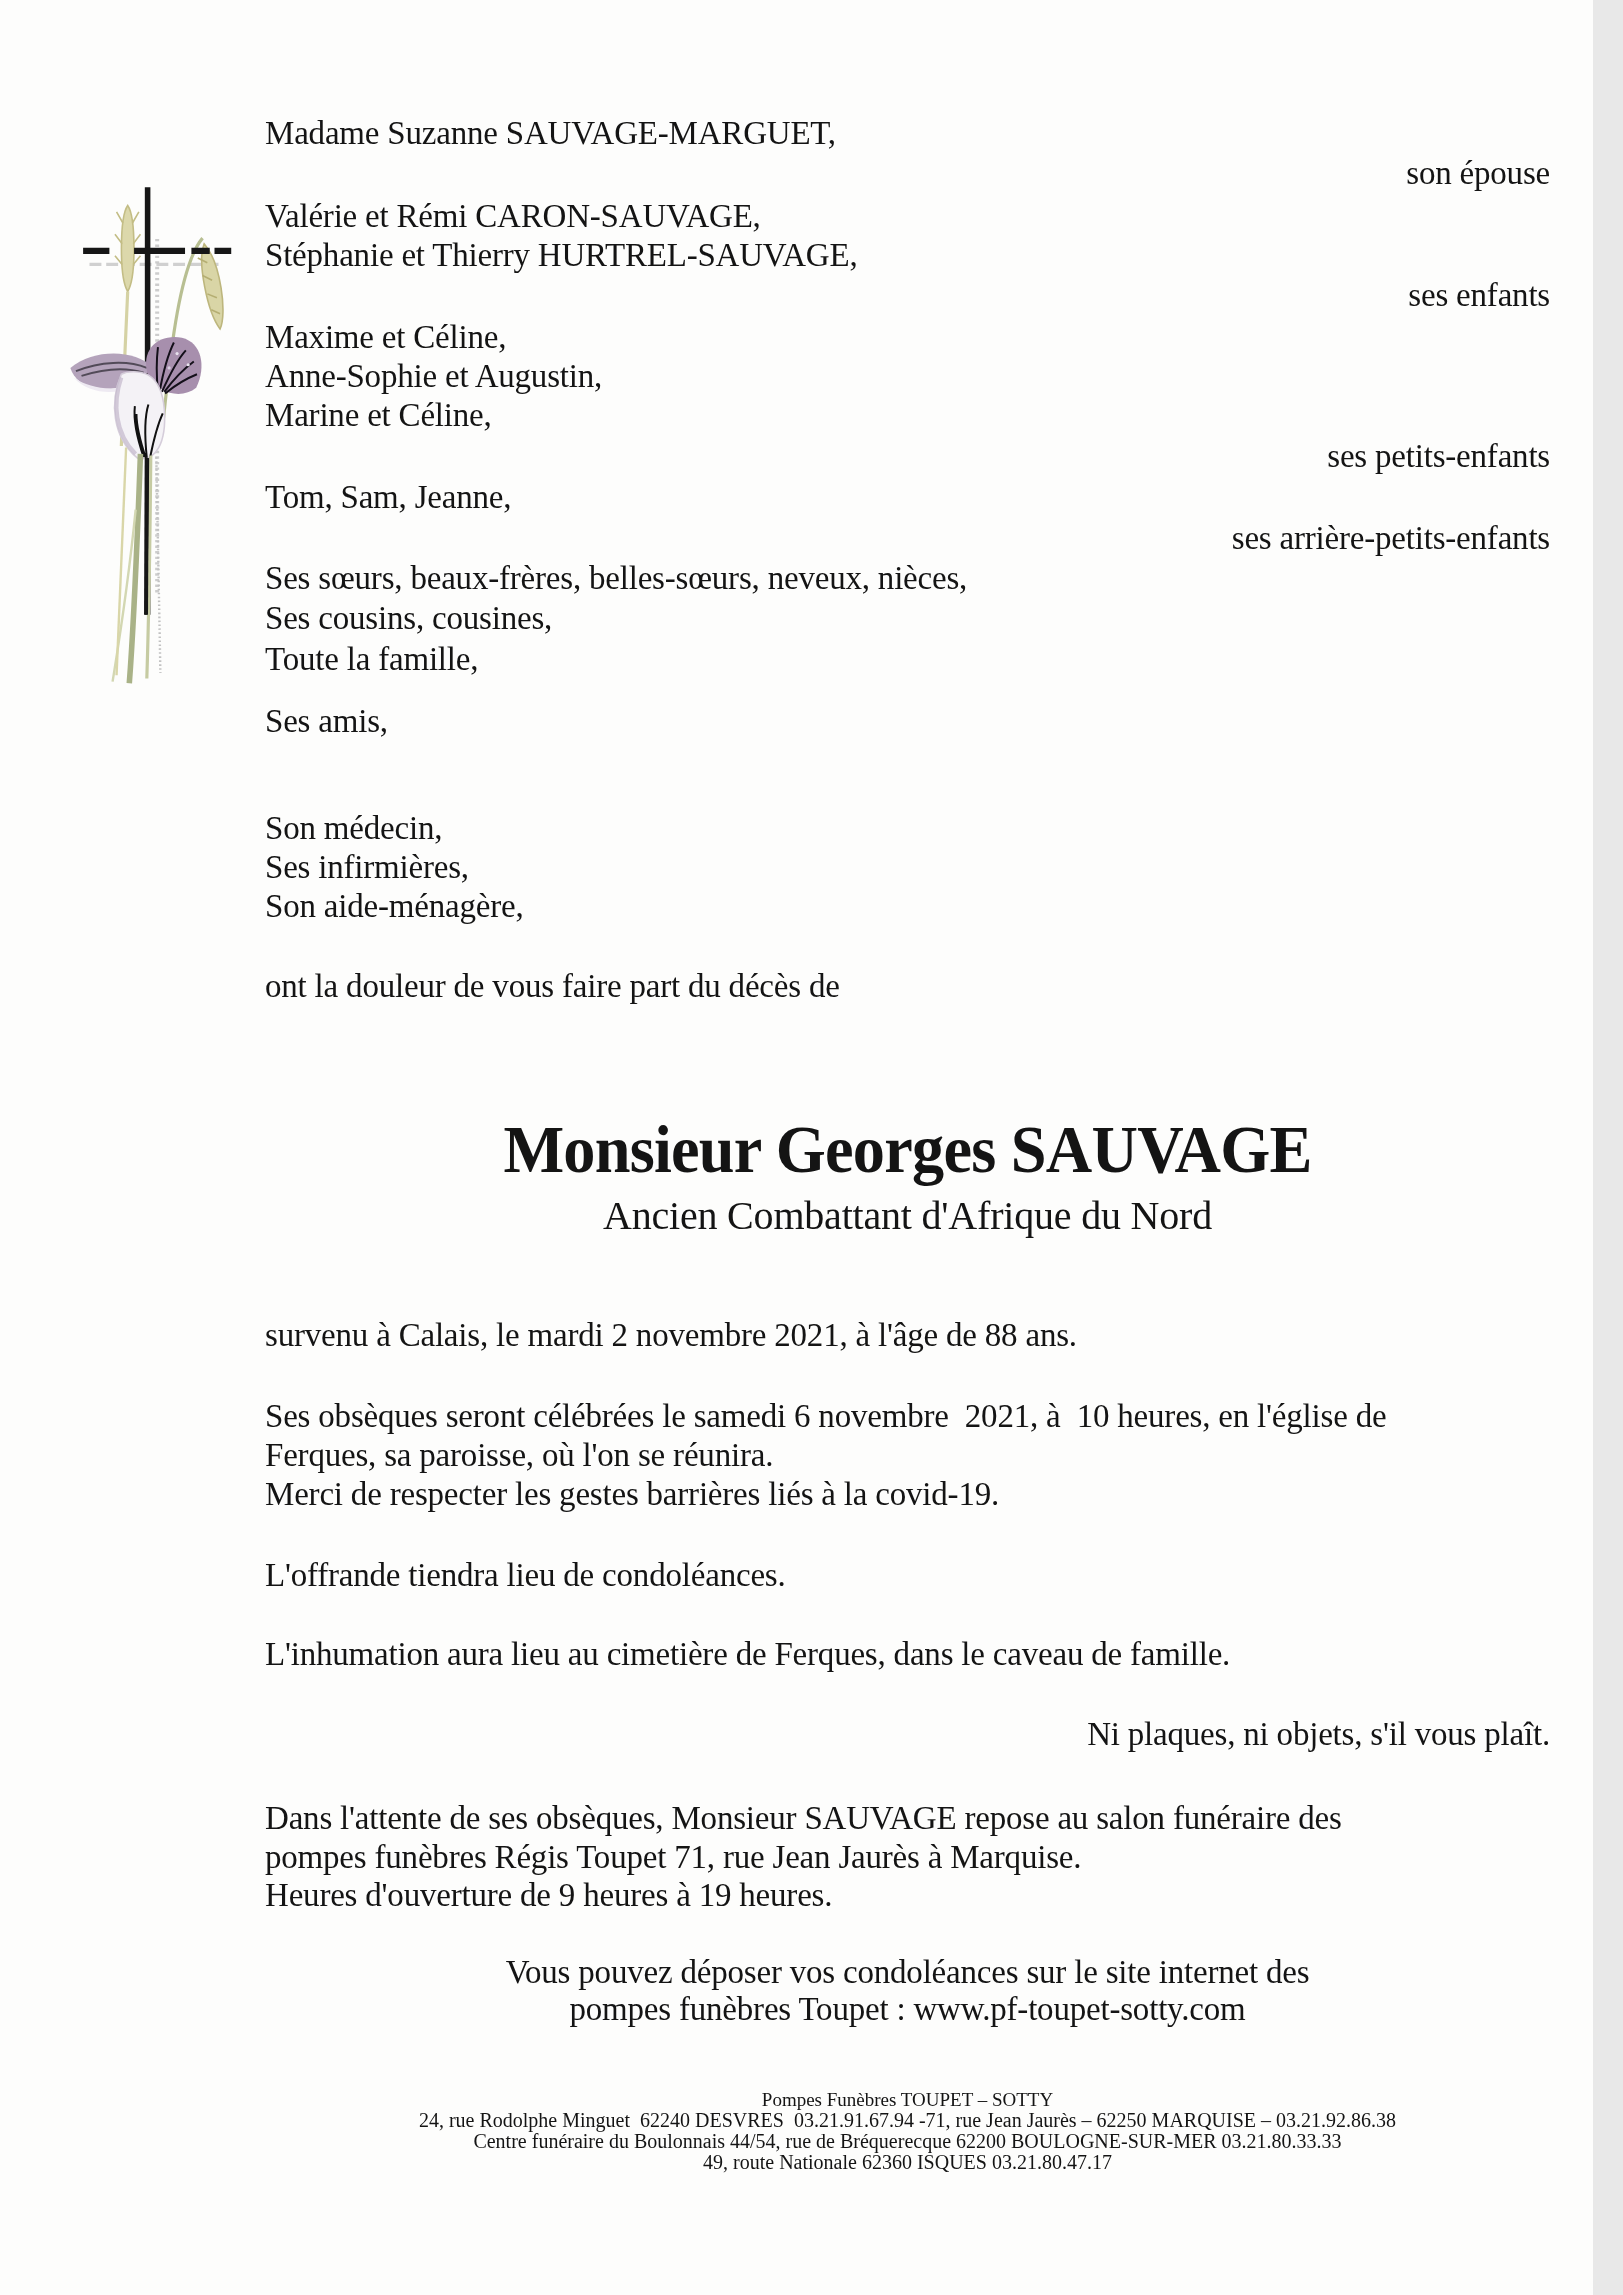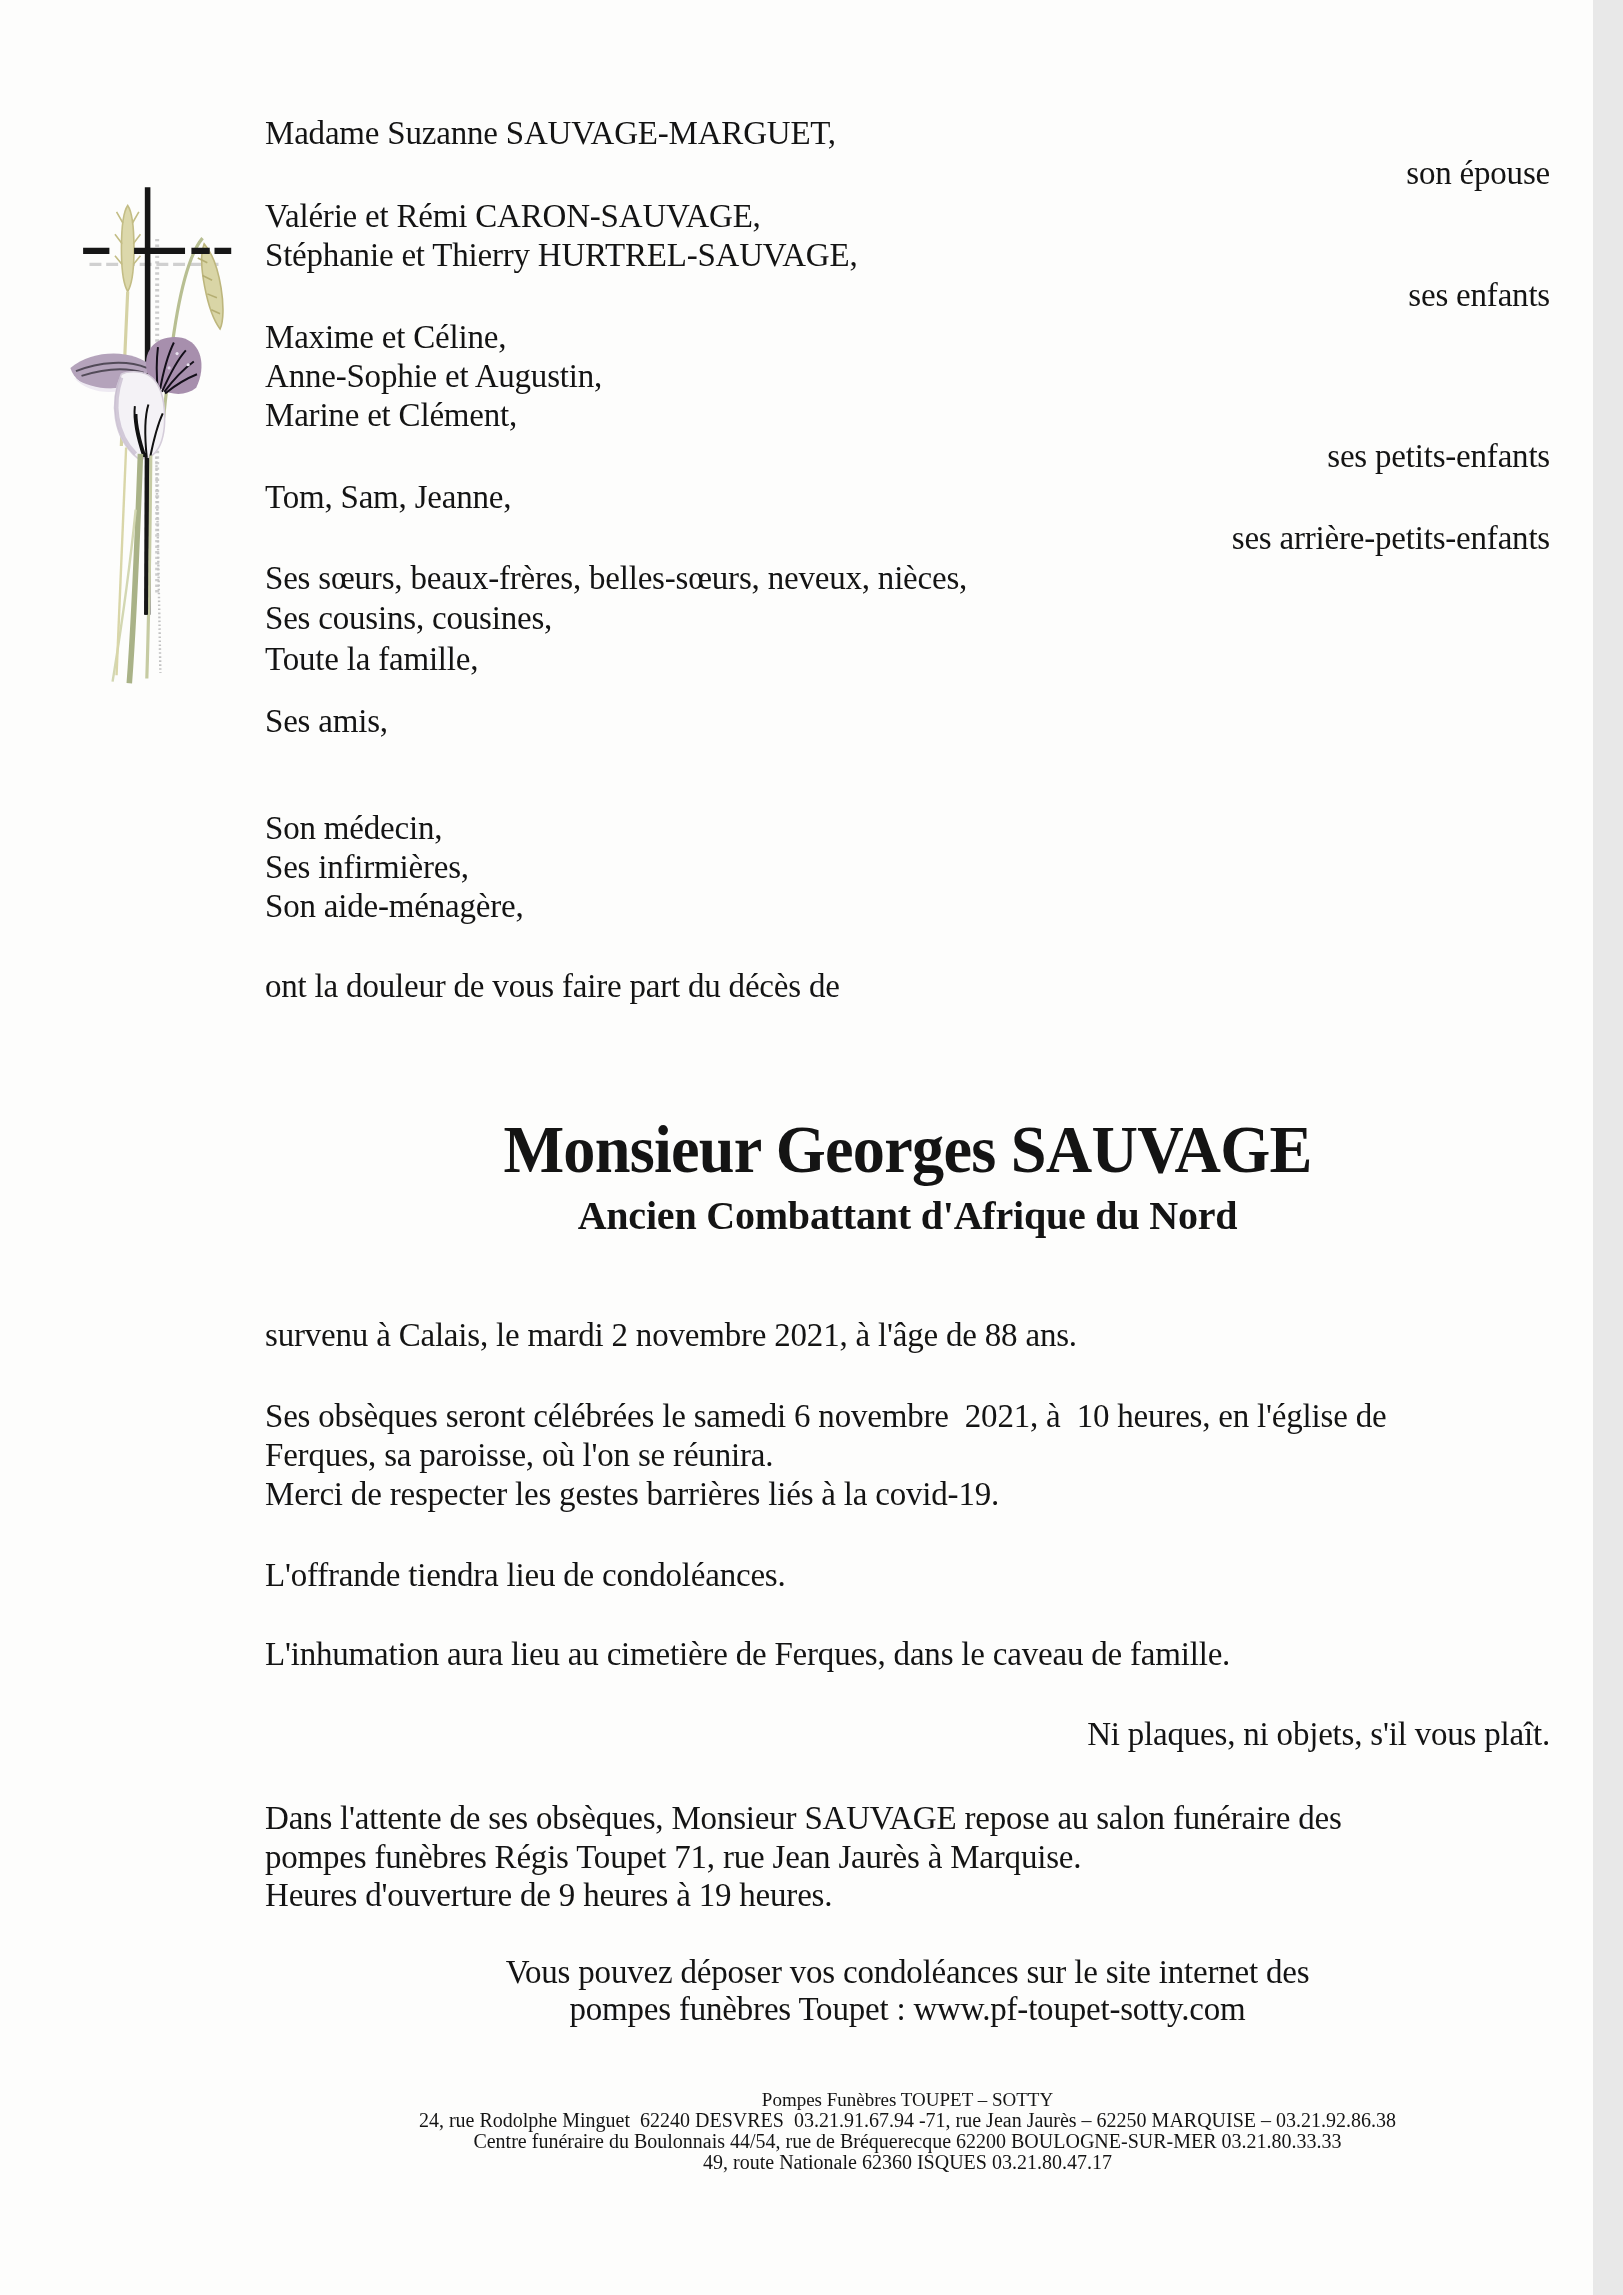--- a/index.html
+++ b/index.html
@@ -21,21 +21,21 @@
   }
   .right{text-align:right;}
   .center{text-align:center;}
   .italic{}
   .title{
     font-size:67px;line-height:80px;font-weight:bold;
     white-space:pre;letter-spacing:-0.8px;
     transform:scaleX(0.96);
   }
   .subtitle{
-    font-size:40px;line-height:48px;font-weight:bold;
+    font-size:40px;line-height:48px;font-weight:normal;
     white-space:pre;
   }
   .small{font-size:20px;line-height:24px;letter-spacing:0;text-align:center;}
   .fname{font-size:19px;line-height:27px;letter-spacing:0;}
   .illu{position:absolute;left:64px;top:183px;width:215px;height:510px;}
 </style>
 </head>
 <body>
 
 <div class="page">
@@ -81,21 +81,21 @@
 
   <div class="line" style="top:113px">Madame Suzanne SAUVAGE-MARGUET,</div>
   <div class="line right italic" style="top:153px">son épouse</div>
 
   <div class="line" style="top:196px">Valérie et Rémi CARON-SAUVAGE,</div>
   <div class="line" style="top:235px">Stéphanie et Thierry HURTREL-SAUVAGE,</div>
   <div class="line right italic" style="top:275px">ses enfants</div>
 
   <div class="line" style="top:317px">Maxime et Céline,</div>
   <div class="line" style="top:356px">Anne-Sophie et Augustin,</div>
-  <div class="line" style="top:395px">Marine et Clément,</div>
+  <div class="line" style="top:395px">Marine et Céline,</div>
   <div class="line right italic" style="top:436px">ses petits-enfants</div>
 
   <div class="line" style="top:477px">Tom, Sam, Jeanne,</div>
   <div class="line right italic" style="top:518px">ses arrière-petits-enfants</div>
 
   <div class="line" style="top:558px">Ses sœurs, beaux-frères, belles-sœurs, neveux, nièces,</div>
   <div class="line" style="top:598px">Ses cousins, cousines,</div>
   <div class="line" style="top:639px">Toute la famille,</div>
 
   <div class="line" style="top:701px">Ses amis,</div>

